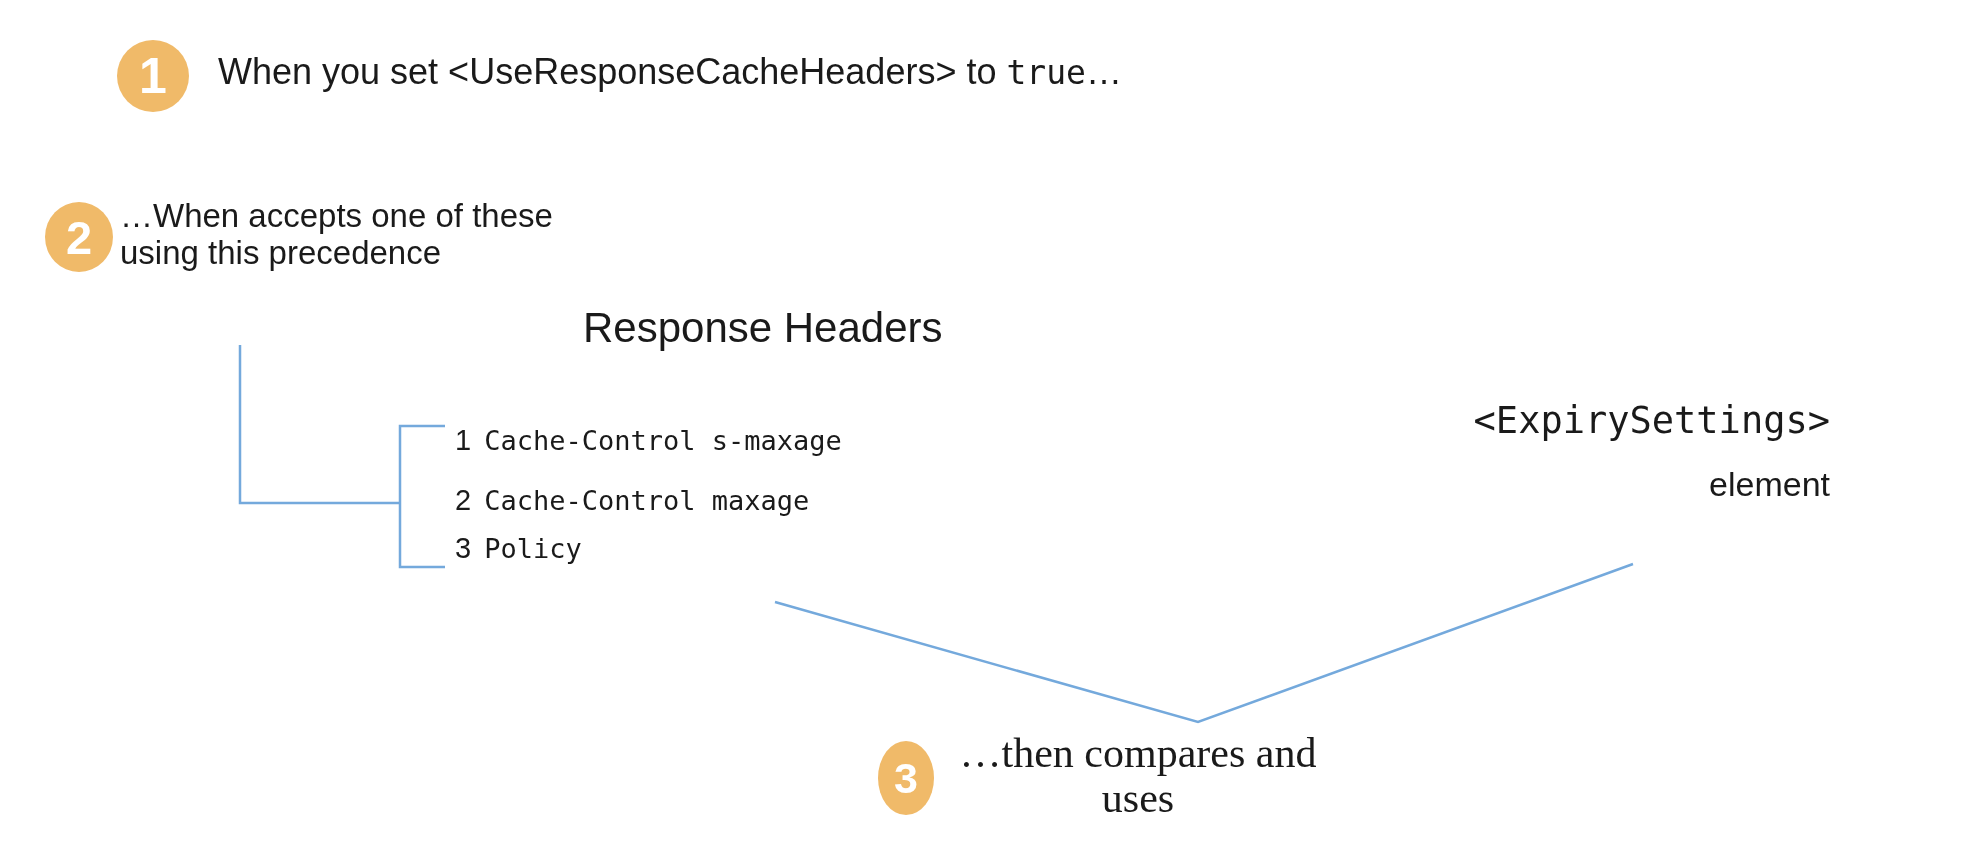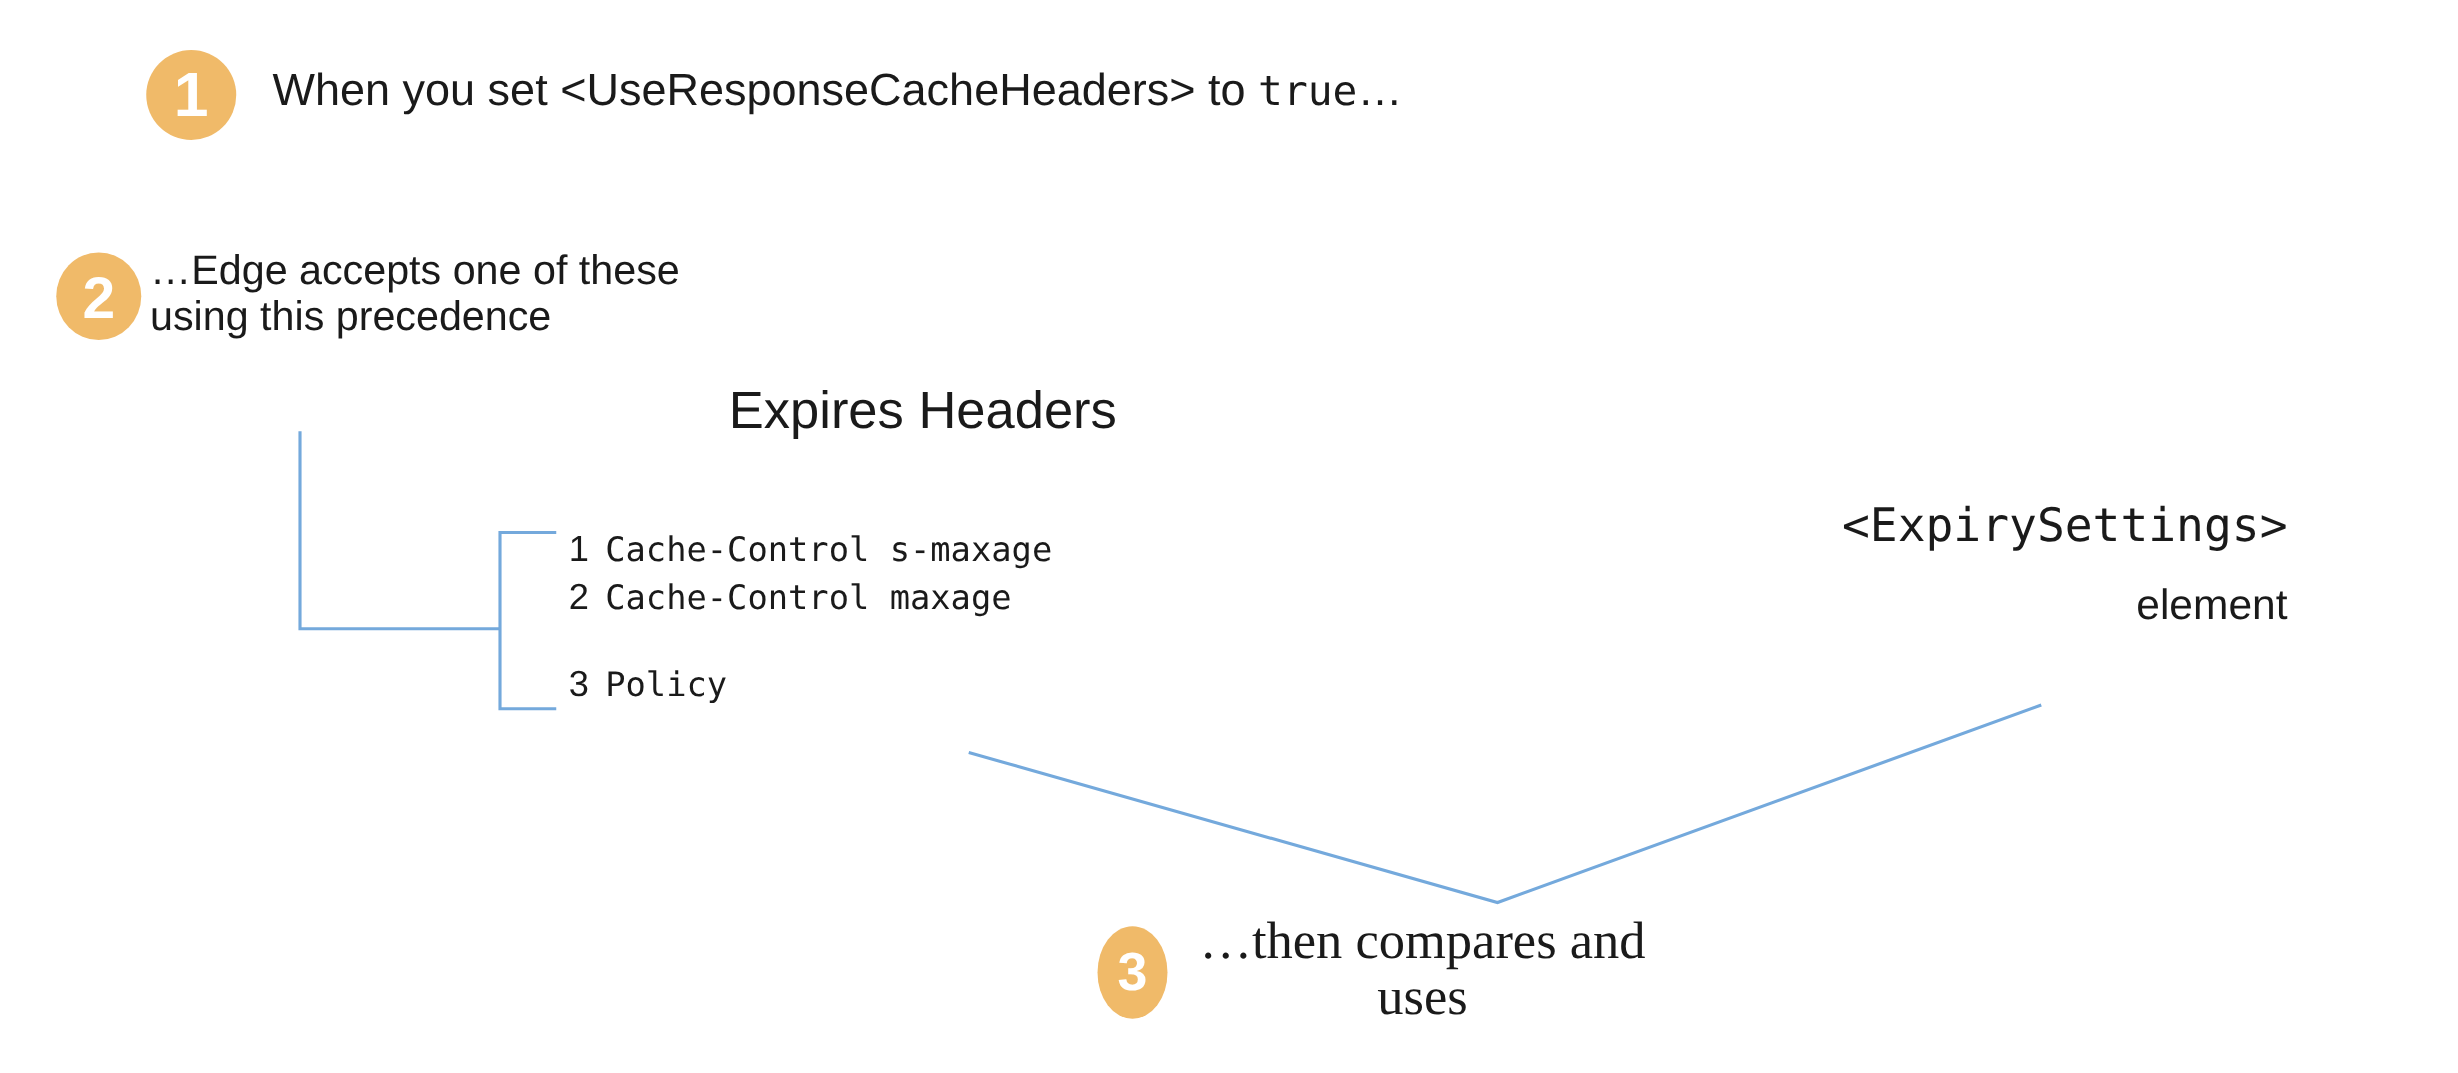--- a/index.html
+++ b/index.html
@@ -55,21 +55,21 @@
     font-family:"DejaVu Sans Mono", monospace;
     font-size:27px; line-height:32px; white-space:nowrap;
   }
   .list-row .rank {
     font-family:"Liberation Sans", sans-serif;
     font-size:29px;
     display:inline-block;
     margin-right:13px;
   }
   .row-1 { top:424px; }
-  .row-2 { top:462px; }
+  .row-2 { top:484px; }
   .row-3 { top:532px; }
 
   .policy-code {
     position:absolute; left:1390px; width:440px; top:400px;
     text-align:right;
     font-family:"DejaVu Sans Mono", monospace;
     font-size:37px; line-height:42px; white-space:nowrap;
   }
   .policy-caption {
     position:absolute; left:1390px; width:440px; top:465px;
@@ -96,25 +96,25 @@
     <span>1</span>
   </div>
   <div class="step1-text">
     <span>When you set &lt;UseResponseCacheHeaders&gt; to </span><span class="code">true</span><span>…</span>
   </div>
 
   <div class="badge badge-2">
     <span>2</span>
   </div>
   <div class="step2-text">
-    <div>…Edge accepts one of these</div>
+    <div>…When accepts one of these</div>
     <div>using this precedence</div>
   </div>
 
-  <div class="col-title title-response">Expires Headers</div>
+  <div class="col-title title-response">Response Headers</div>
 
   <div class="list-row row-1">
     <span class="rank">1</span><span>Cache-Control s-maxage</span>
   </div>
   <div class="list-row row-2">
     <span class="rank">2</span><span>Cache-Control maxage</span>
   </div>
   <div class="list-row row-3">
     <span class="rank">3</span><span>Policy</span>
   </div>

